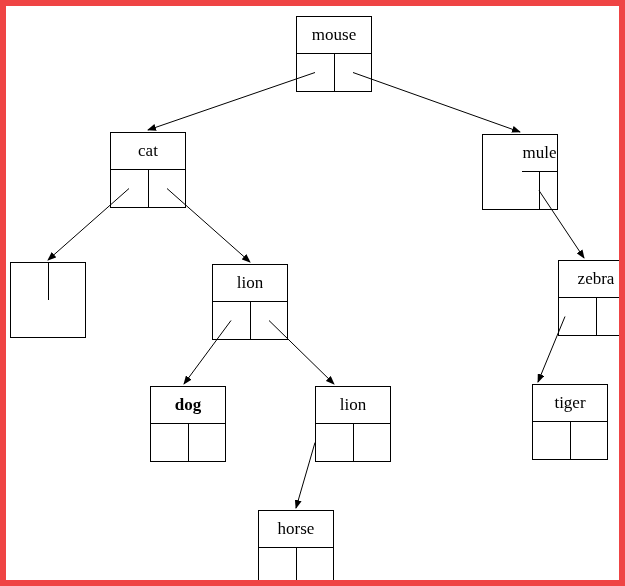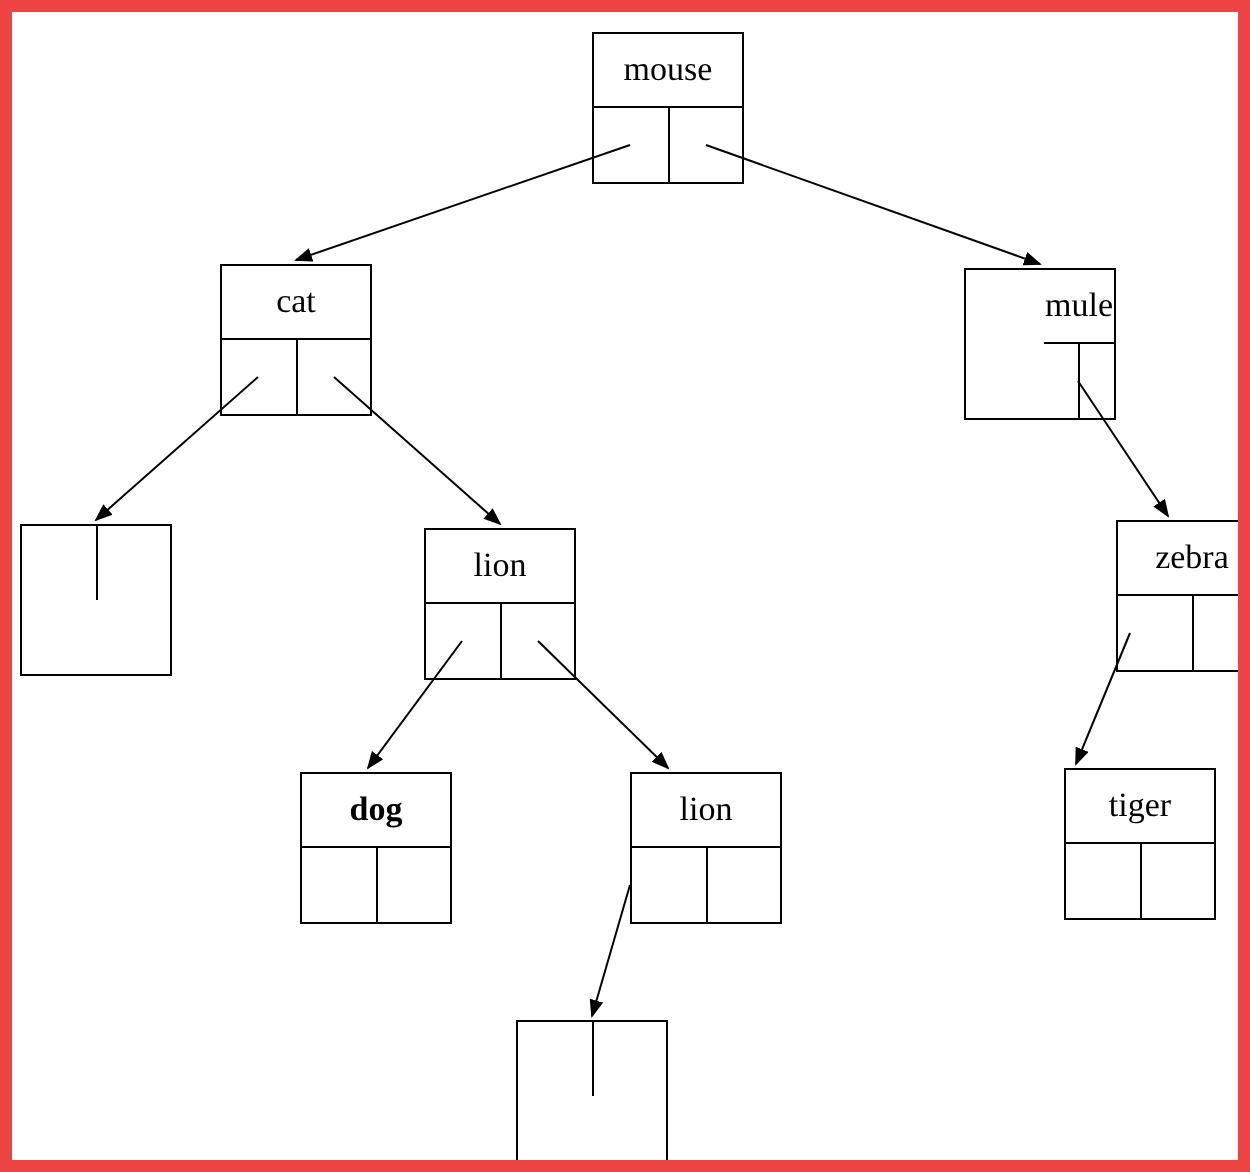--- a/index.html
+++ b/index.html
@@ -107,20 +107,21 @@
         </div>
       </div>
       <div class="node" style="left: 494px; top: 378px; margin-left: 32px;">
         <div class="label-cell">tiger</div>
         <div class="ptr-row">
           <div class="ptr-cell left"></div>
           <div class="ptr-cell right"></div>
         </div>
       </div>
       <div class="node" style="left: 252px; top: 504px;">
+        <div class="label-cell">horse</div>
         <div class="ptr-row">
           <div class="ptr-cell left"></div>
           <div class="ptr-cell right"></div>
         </div>
       </div>
     </div>
   <svg id="edges" xmlns="http://www.w3.org/2000/svg" viewBox="0 0 623 584">
     <defs>
       <marker id="arrowhead" markerWidth="9" markerHeight="7" refX="8" refY="3.5" orient="auto">
         <path d="M0,0 L9,3.5 L0,7 Z" fill="#000000"></path>

